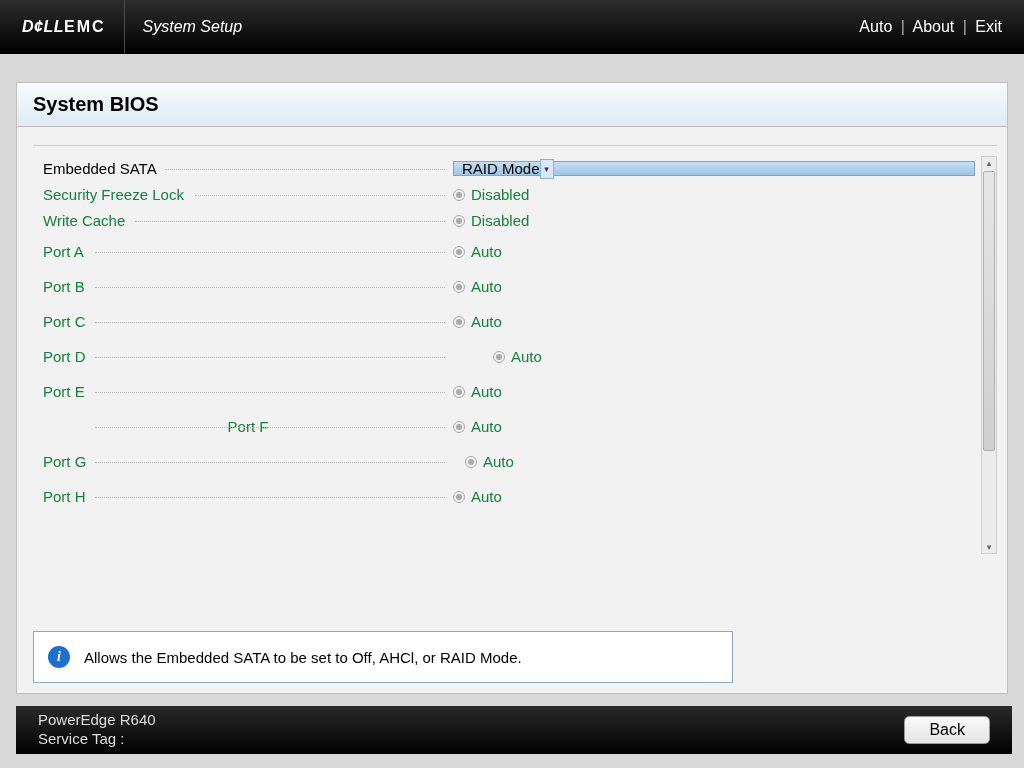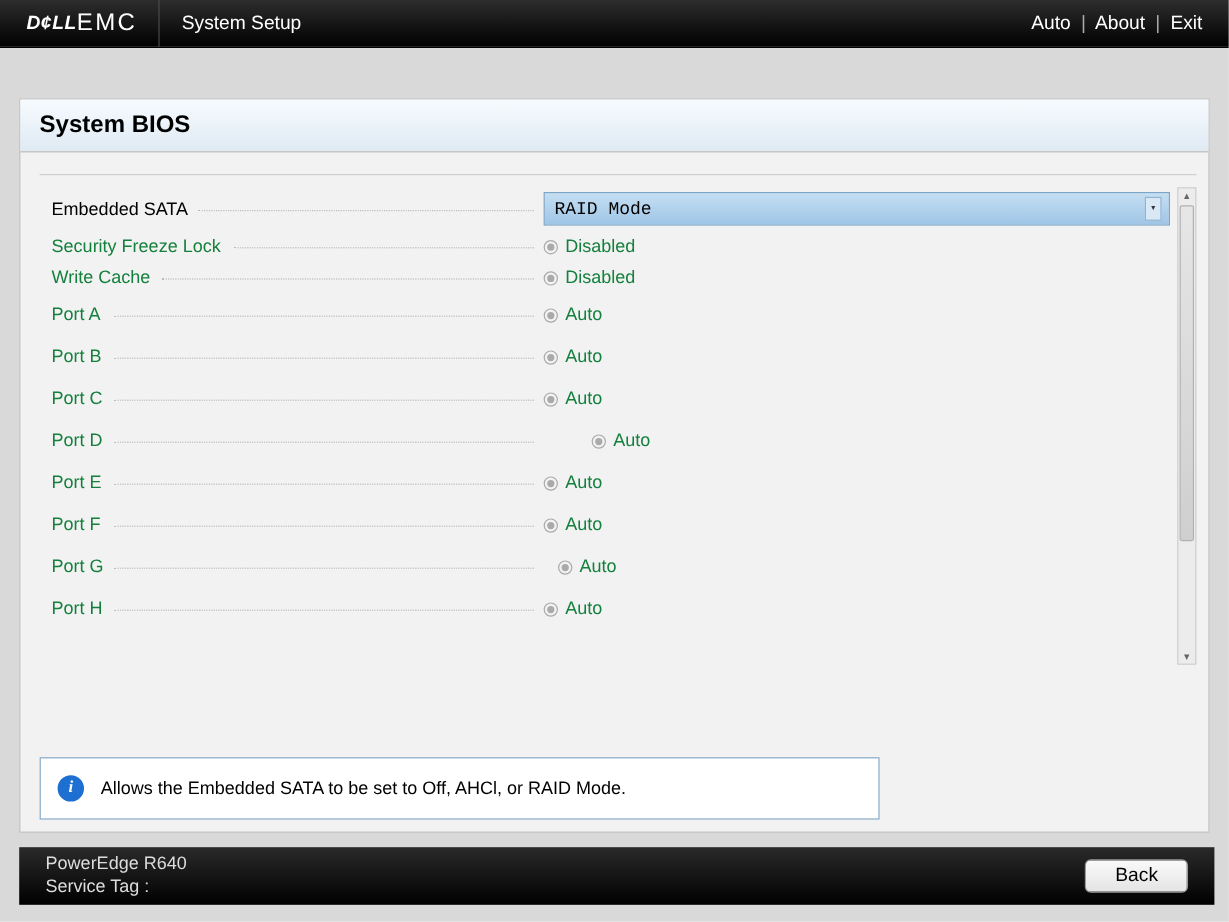--- a/index.html
+++ b/index.html
@@ -7,30 +7,30 @@
   body {
     width:1024px; height:768px;
     background:#d9d9d9;
     font-family:"Segoe UI",Tahoma,Arial,sans-serif;
     font-size:15px;
     position:relative;
     overflow:hidden;
   }
   
   .topbar {
-    height:40px;
+    height:54px;
     background:linear-gradient(#2d2d2d,#000);
     color:#fff;
     display:flex; align-items:center;
     padding:0 22px;
     border-bottom:1px solid #000;
   }
   .brand { font-weight:bold; font-style:italic; letter-spacing:0.5px; font-size:16px; padding-right:18px; border-right:1px solid #4a4a4a; height:100%; display:flex; align-items:center;}
-  .brand .emc { font-weight:normal; font-style:normal; letter-spacing:2px; font-size:20px; }
-  .apptitle { padding-left:18px; font-size:16px; }
+  .brand .emc { font-weight:bold; font-style:normal; letter-spacing:2px; font-size:16px; }
+  .apptitle { padding-left:18px; font-size:16px;font-style:italic; }
   .toplinks { margin-left:auto; font-size:16px; }
   .toplinks span { cursor:pointer; }
   .toplinks .sep { padding:0 4px; color:#aaa;}
 
   
   .stage {
     position:absolute; left:16px; right:16px; top:82px; bottom:74px;
     background:#f2f2f2;
     border:1px solid #bfbfbf;
   }
@@ -95,28 +95,27 @@
     margin-right:6px;
   }
   .radio-dot::after{
     content:""; width:6px; height:6px; border-radius:50%;
     background:#444;
   }
   .row.muted .radio-dot { border-color:#aaa; }
   .row.muted .radio-dot::after { background:#aaa; }
   .dropdown {
     flex:1;
-    height:28px;
+    height:15px;
     background:linear-gradient(#c5dff3,#9fc5e6);
     border:1px solid #7ca6c9;
-    display:flex; align-items:center; justify-content:space-between;
+    display:flex; align-items:center; 
     padding:0 6px 0 8px;
     color:#000;
     font-size:15px;
-    font-family:Liberation Mono, monospace;
   }
   .dropdown .arrowbox {
     width:14px; height:20px;
     background:#d8e8f5;
     border:1px solid #8fb3d1;
     display:flex; align-items:center; justify-content:center;
     font-size:9px; color:#334;
   }
   
   .infobox {
@@ -239,21 +238,21 @@
                 <span>Auto</span>
               </div>
             </div>
             <div class="row muted" style="padding: 9px 0px 9px 10px;">
               <div class="label" style="--txtw:52px">Port E</div>
               <div class="value">
                 <span class="radio-dot"></span>
                 <span>Auto</span>
               </div>
             </div>
-            <div class="row muted" style="padding: 9px 0px 9px 10px;">
+            <div class="row muted" style="padding: 9px 0px 9px 10px; text-align: center;">
               <div class="label" style="--txtw:52px">Port F</div>
               <div class="value">
                 <span class="radio-dot"></span>
                 <span>Auto</span>
               </div>
             </div>
             <div class="row muted" style="padding: 9px 0px 9px 10px; gap: 12px;">
               <div class="label" style="--txtw:52px">Port G</div>
               <div class="value">
                 <span class="radio-dot"></span>

